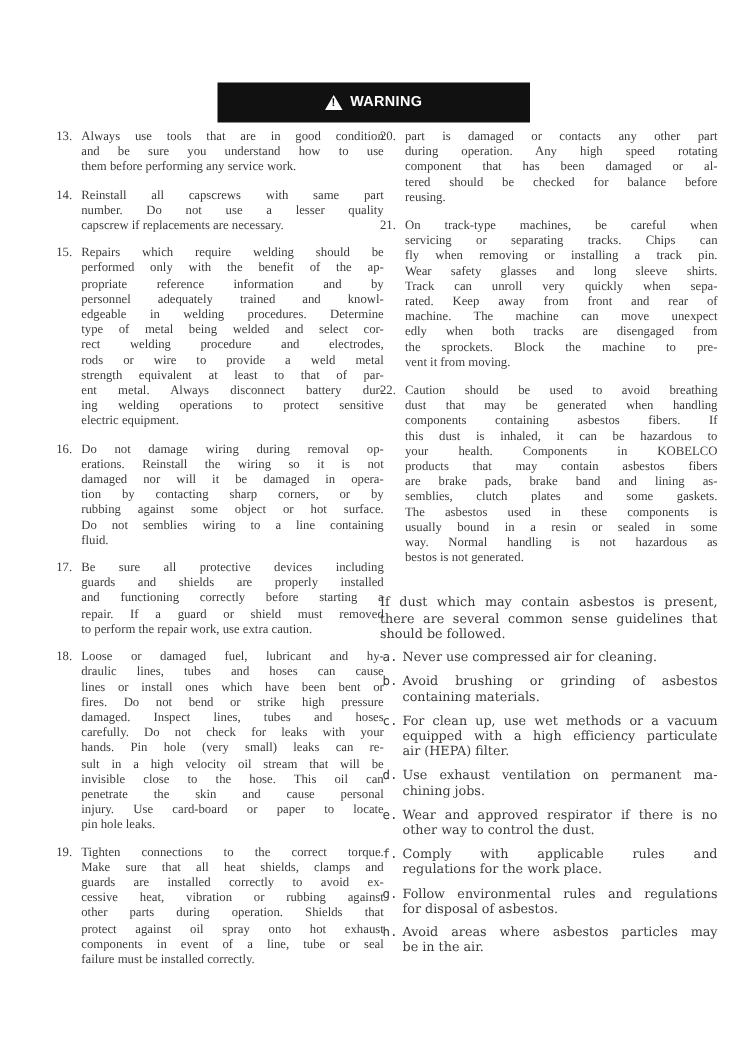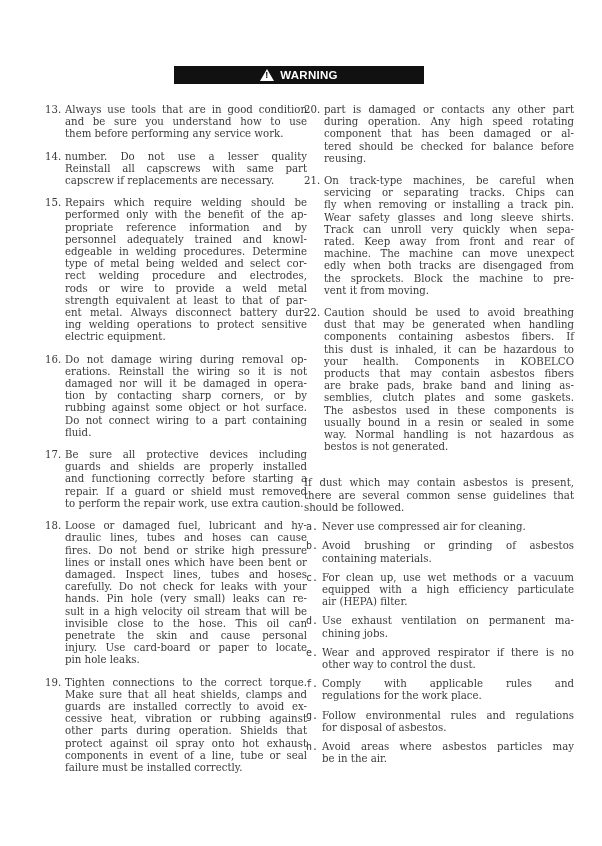--- a/index.html
+++ b/index.html
@@ -1,27 +1,27 @@
 <!DOCTYPE html>
 <html><head>
 <meta charset="utf-8">
 <style>
   html, body { margin: 0; padding: 0; background: #ffffff; }
   body { width: 602px; height: 846px; position: relative; overflow: hidden;
          font-family: "DejaVu Serif", "Liberation Serif", serif; color: #3a3a3a; }
-  .banner { position: absolute; left: 174px; top: 66px; width: 250px; height: 18px;
+  .banner { position: absolute; left: 174px; top: 66px; width: 250px; height: 32px;
             background: #111; display: flex; align-items: center; justify-content: center; }
   .banner .tri { width: 0; height: 0; border-left: 7px solid transparent; border-right: 7px solid transparent;
                  border-bottom: 12px solid #fff; position: relative; margin-right: 6px; }
   .banner .tri::after { content: "!"; position: absolute; left: -2px; top: 1px; font: bold 9px "Liberation Sans", sans-serif; color:#111; }
   .banner .label { color: #fff; font: bold 11.5px "Liberation Sans", sans-serif; letter-spacing: 0.3px; }
   .col { position: absolute; top: 104px; width: 262px; font-size: 10.2px; line-height: 12.2px; }
   .col.left { left: 45px; }
   .col.right { left: 304px; width: 270px; }
-  .item { position: relative; padding-left: 20px; margin-bottom: 10px; }
+  .item { position: relative; padding-left: 20px; margin-bottom: 10px; font-family: Liberation Serif, serif; }
   .item .num { position: absolute; left: 0; top: 0; }
   .line { display: block; white-space: nowrap; }
   .just { text-align: justify; text-align-last: justify; white-space: normal; }
   .para { margin-bottom: 7px; margin-top: 24px; }
   .sub { position: relative; padding-left: 18px; margin-bottom: 7px; }
   .sub .num { position: absolute; left: 2px; top: 0; font-family: "DejaVu Sans Mono", monospace; font-size: 10px; }
 </style>
 </head>
 <body>
 
@@ -32,22 +32,22 @@
 
 <div class="col left" id="leftCol">
     <div class="item">
       <span class="num">13.</span>
       <span class="line just">Always use tools that are in good condition</span>
       <span class="line just">and be sure you understand how to use</span>
       <span class="line">them before performing any service work.</span>
     </div>
     <div class="item">
       <span class="num">14.</span>
+      <span class="line just">Reinstall all capscrews with same part</span>
       <span class="line just">number. Do not use a lesser quality</span>
-      <span class="line just">Reinstall all capscrews with same part</span>
       <span class="line">capscrew if replacements are necessary.</span>
     </div>
     <div class="item">
       <span class="num">15.</span>
       <span class="line just">Repairs which require welding should be</span>
       <span class="line just">performed only with the benefit of the ap-</span>
       <span class="line just">propriate reference information and by</span>
       <span class="line just">personnel adequately trained and knowl-</span>
       <span class="line just">edgeable in welding procedures. Determine</span>
       <span class="line just">type of metal being welded and select cor-</span>
@@ -58,37 +58,37 @@
       <span class="line just">ing welding operations to protect sensitive</span>
       <span class="line">electric equipment.</span>
     </div>
     <div class="item">
       <span class="num">16.</span>
       <span class="line just">Do not damage wiring during removal op-</span>
       <span class="line just">erations. Reinstall the wiring so it is not</span>
       <span class="line just">damaged nor will it be damaged in opera-</span>
       <span class="line just">tion by contacting sharp corners, or by</span>
       <span class="line just">rubbing against some object or hot surface.</span>
-      <span class="line just">Do not connect wiring to a part containing</span>
+      <span class="line just">Do not semblies wiring to a line containing</span>
       <span class="line">fluid.</span>
     </div>
     <div class="item">
       <span class="num">17.</span>
       <span class="line just">Be sure all protective devices including</span>
       <span class="line just">guards and shields are properly installed</span>
       <span class="line just">and functioning correctly before starting a</span>
       <span class="line just">repair. If a guard or shield must removed</span>
       <span class="line">to perform the repair work, use extra caution.</span>
     </div>
     <div class="item">
       <span class="num">18.</span>
       <span class="line just">Loose or damaged fuel, lubricant and hy-</span>
       <span class="line just">draulic lines, tubes and hoses can cause</span>
+      <span class="line just">lines or install ones which have been bent or</span>
       <span class="line just">fires. Do not bend or strike high pressure</span>
-      <span class="line just">lines or install ones which have been bent or</span>
       <span class="line just">damaged. Inspect lines, tubes and hoses</span>
       <span class="line just">carefully. Do not check for leaks with your</span>
       <span class="line just">hands. Pin hole (very small) leaks can re-</span>
       <span class="line just">sult in a high velocity oil stream that will be</span>
       <span class="line just">invisible close to the hose. This oil can</span>
       <span class="line just">penetrate the skin and cause personal</span>
       <span class="line just">injury. Use card-board or paper to locate</span>
       <span class="line">pin hole leaks.</span>
     </div>
     <div class="item">

